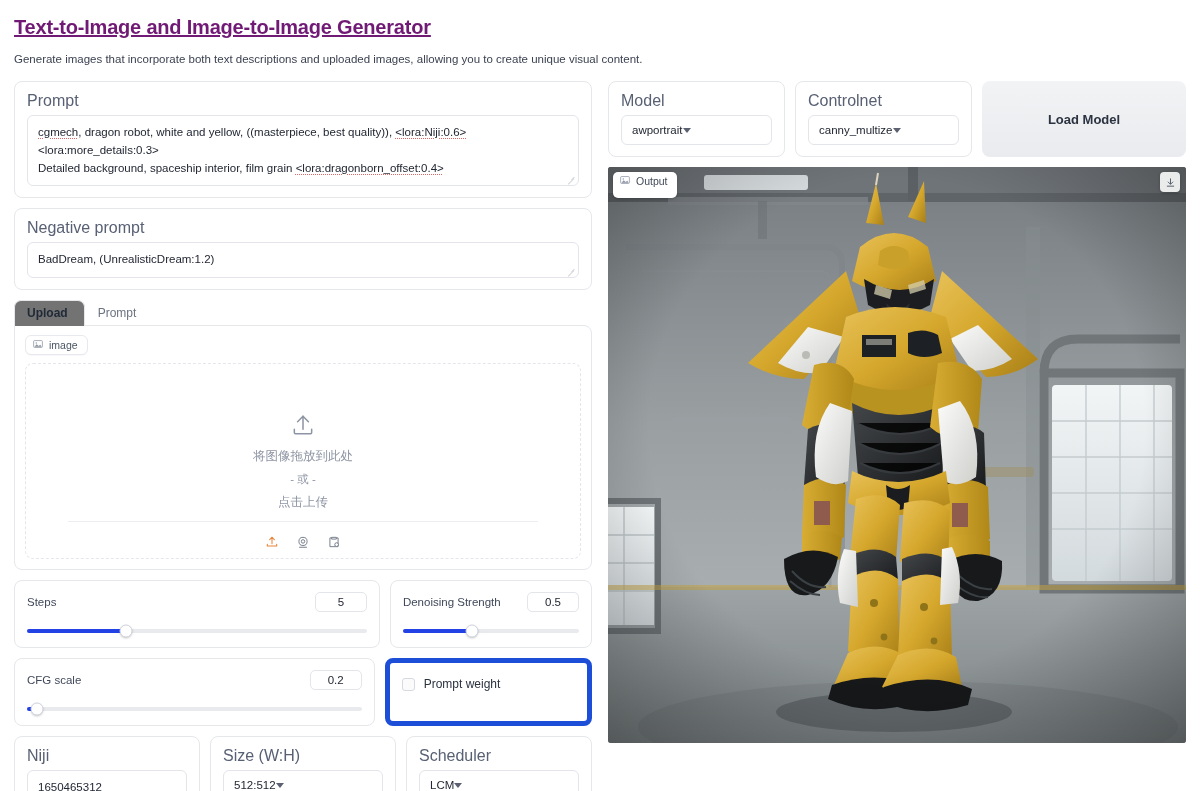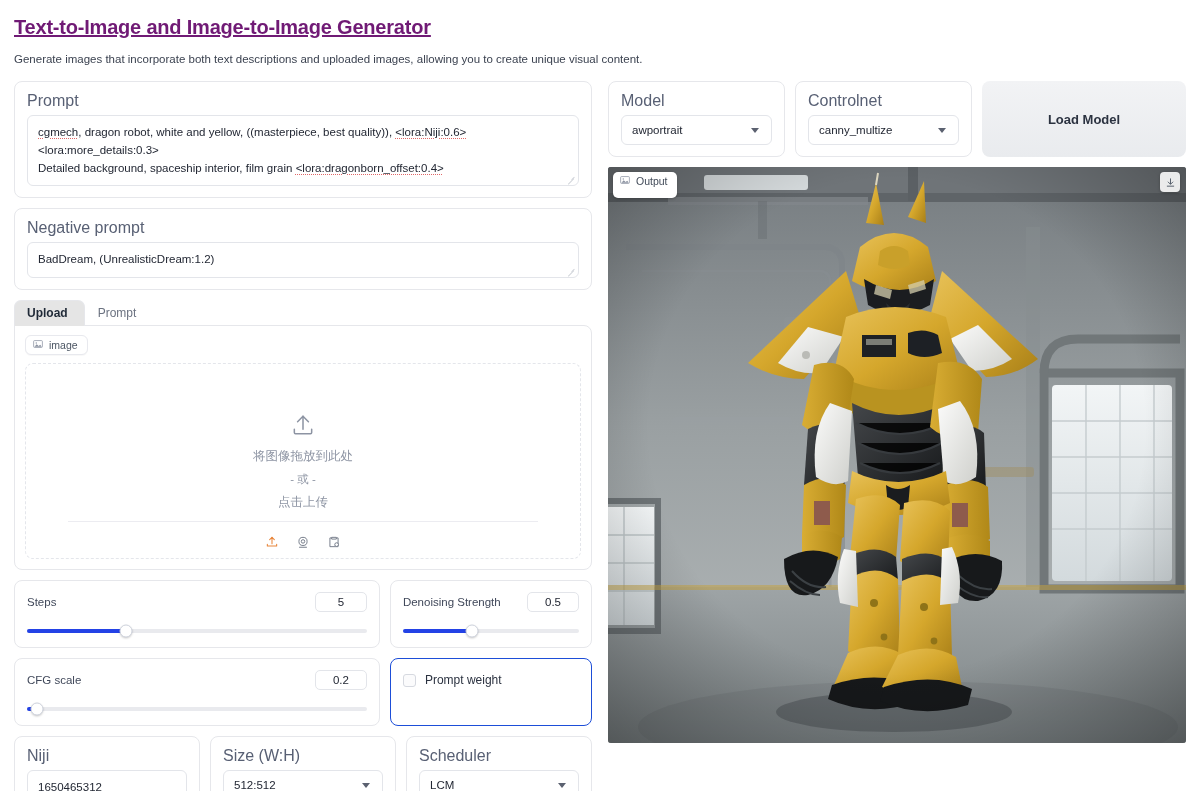--- a/index.html
+++ b/index.html
@@ -65,21 +65,21 @@
 
   
   .tabs-panel { border: none; margin-bottom: 10px; }
   .tabbar { display: flex; align-items: flex-end; height: 26px; }
   .tab {
     font-size: 12px; padding: 5px 16px 6px 12px; color: #6b7280;
     border: 1px solid transparent; border-bottom: none;
     border-radius: 7px 7px 0 0; background: transparent;
   }
   .tab.active {
-    color: #1f2937; font-weight: bold; background: #e5e5e5;
+    color: #1f2937; font-weight: bold; background: #737373;
     border-color: #e6e7eb;
   }
   .tab-body {
     border: 1px solid #e6e7eb; border-radius: 0 8px 8px 8px;
     background: #fff; padding: 9px 10px 10px 10px; margin-top: -1px;
   }
   .chip {
     display: inline-flex; align-items: flex-end; gap: 6px;
     font-size: 10.5px; color: #4b5563;
     border: 1px solid #e8e9ee; border-radius: 6px;
@@ -110,33 +110,33 @@
     border: 1px solid #e3e5ea; border-radius: 5px; background: #fff;
     font-size: 11.5px; color: #222733; padding: 3px 0; width: 52px; text-align: center;
   }
   .track { position: relative; height: 4px; border-radius: 3px; background: #e9eaee; margin-top: 17px; }
   .track .fill { position: absolute; left: 0; top: 0; bottom: 0; background: #2342e6; border-radius: 3px; }
   .track .knob {
     position: absolute; top: 50%; width: 13px; height: 13px; border-radius: 50%;
     background: #fff; border: 1px solid #cfd3dd; transform: translate(-50%, -50%);
     box-shadow: 0 1px 2px rgba(0,0,0,.18);
   }
-  .check-cell { flex: 1; border: 1px solid #1d4ed8; border-radius: 8px; padding: 14px 12px; background: #fff; display: flex; align-items: flex-start; }
+  .check-cell { flex: 1; border: 5px solid #1d4ed8; border-radius: 8px; padding: 14px 12px; background: #fff; display: flex; align-items: flex-start; }
   .cb-row { display: flex; align-items: center; gap: 9px; }
   .cb {
     width: 13px; height: 13px; border: 1px solid #d6d9e0; border-radius: 3px; background: #fbfbfc;
   }
   .cb-label { font-size: 12px; color: #2b3240; }
 
   
   .field-cell { flex: 1; border: 1px solid #e6e7eb; border-radius: 8px; background: #fff; }
   .select-box {
     margin: 0 12px 11px 12px; border: 1px solid #e3e5ea; border-radius: 6px;
     padding: 8px 10px; font-size: 11.5px; color: #222733;
-    display: flex; align-items: center; justify-content: space-between;
+    display: flex; align-items: center; 
   }
   .caret { width: 0; height: 0; border-left: 4px solid transparent; border-right: 4px solid transparent;
            border-top: 5px solid #5b6170; margin-right: 2px; }
 
   
   .top-right { display: flex; gap: 10px; align-items: stretch; }
   .model-cell { flex: 1; border: 1px solid #e6e7eb; border-radius: 8px; background: #fff; }
   .load-model {
     width: 204px; flex: 0 0 204px; border-radius: 8px;
     background: linear-gradient(#f2f3f5,#e9ebee);

